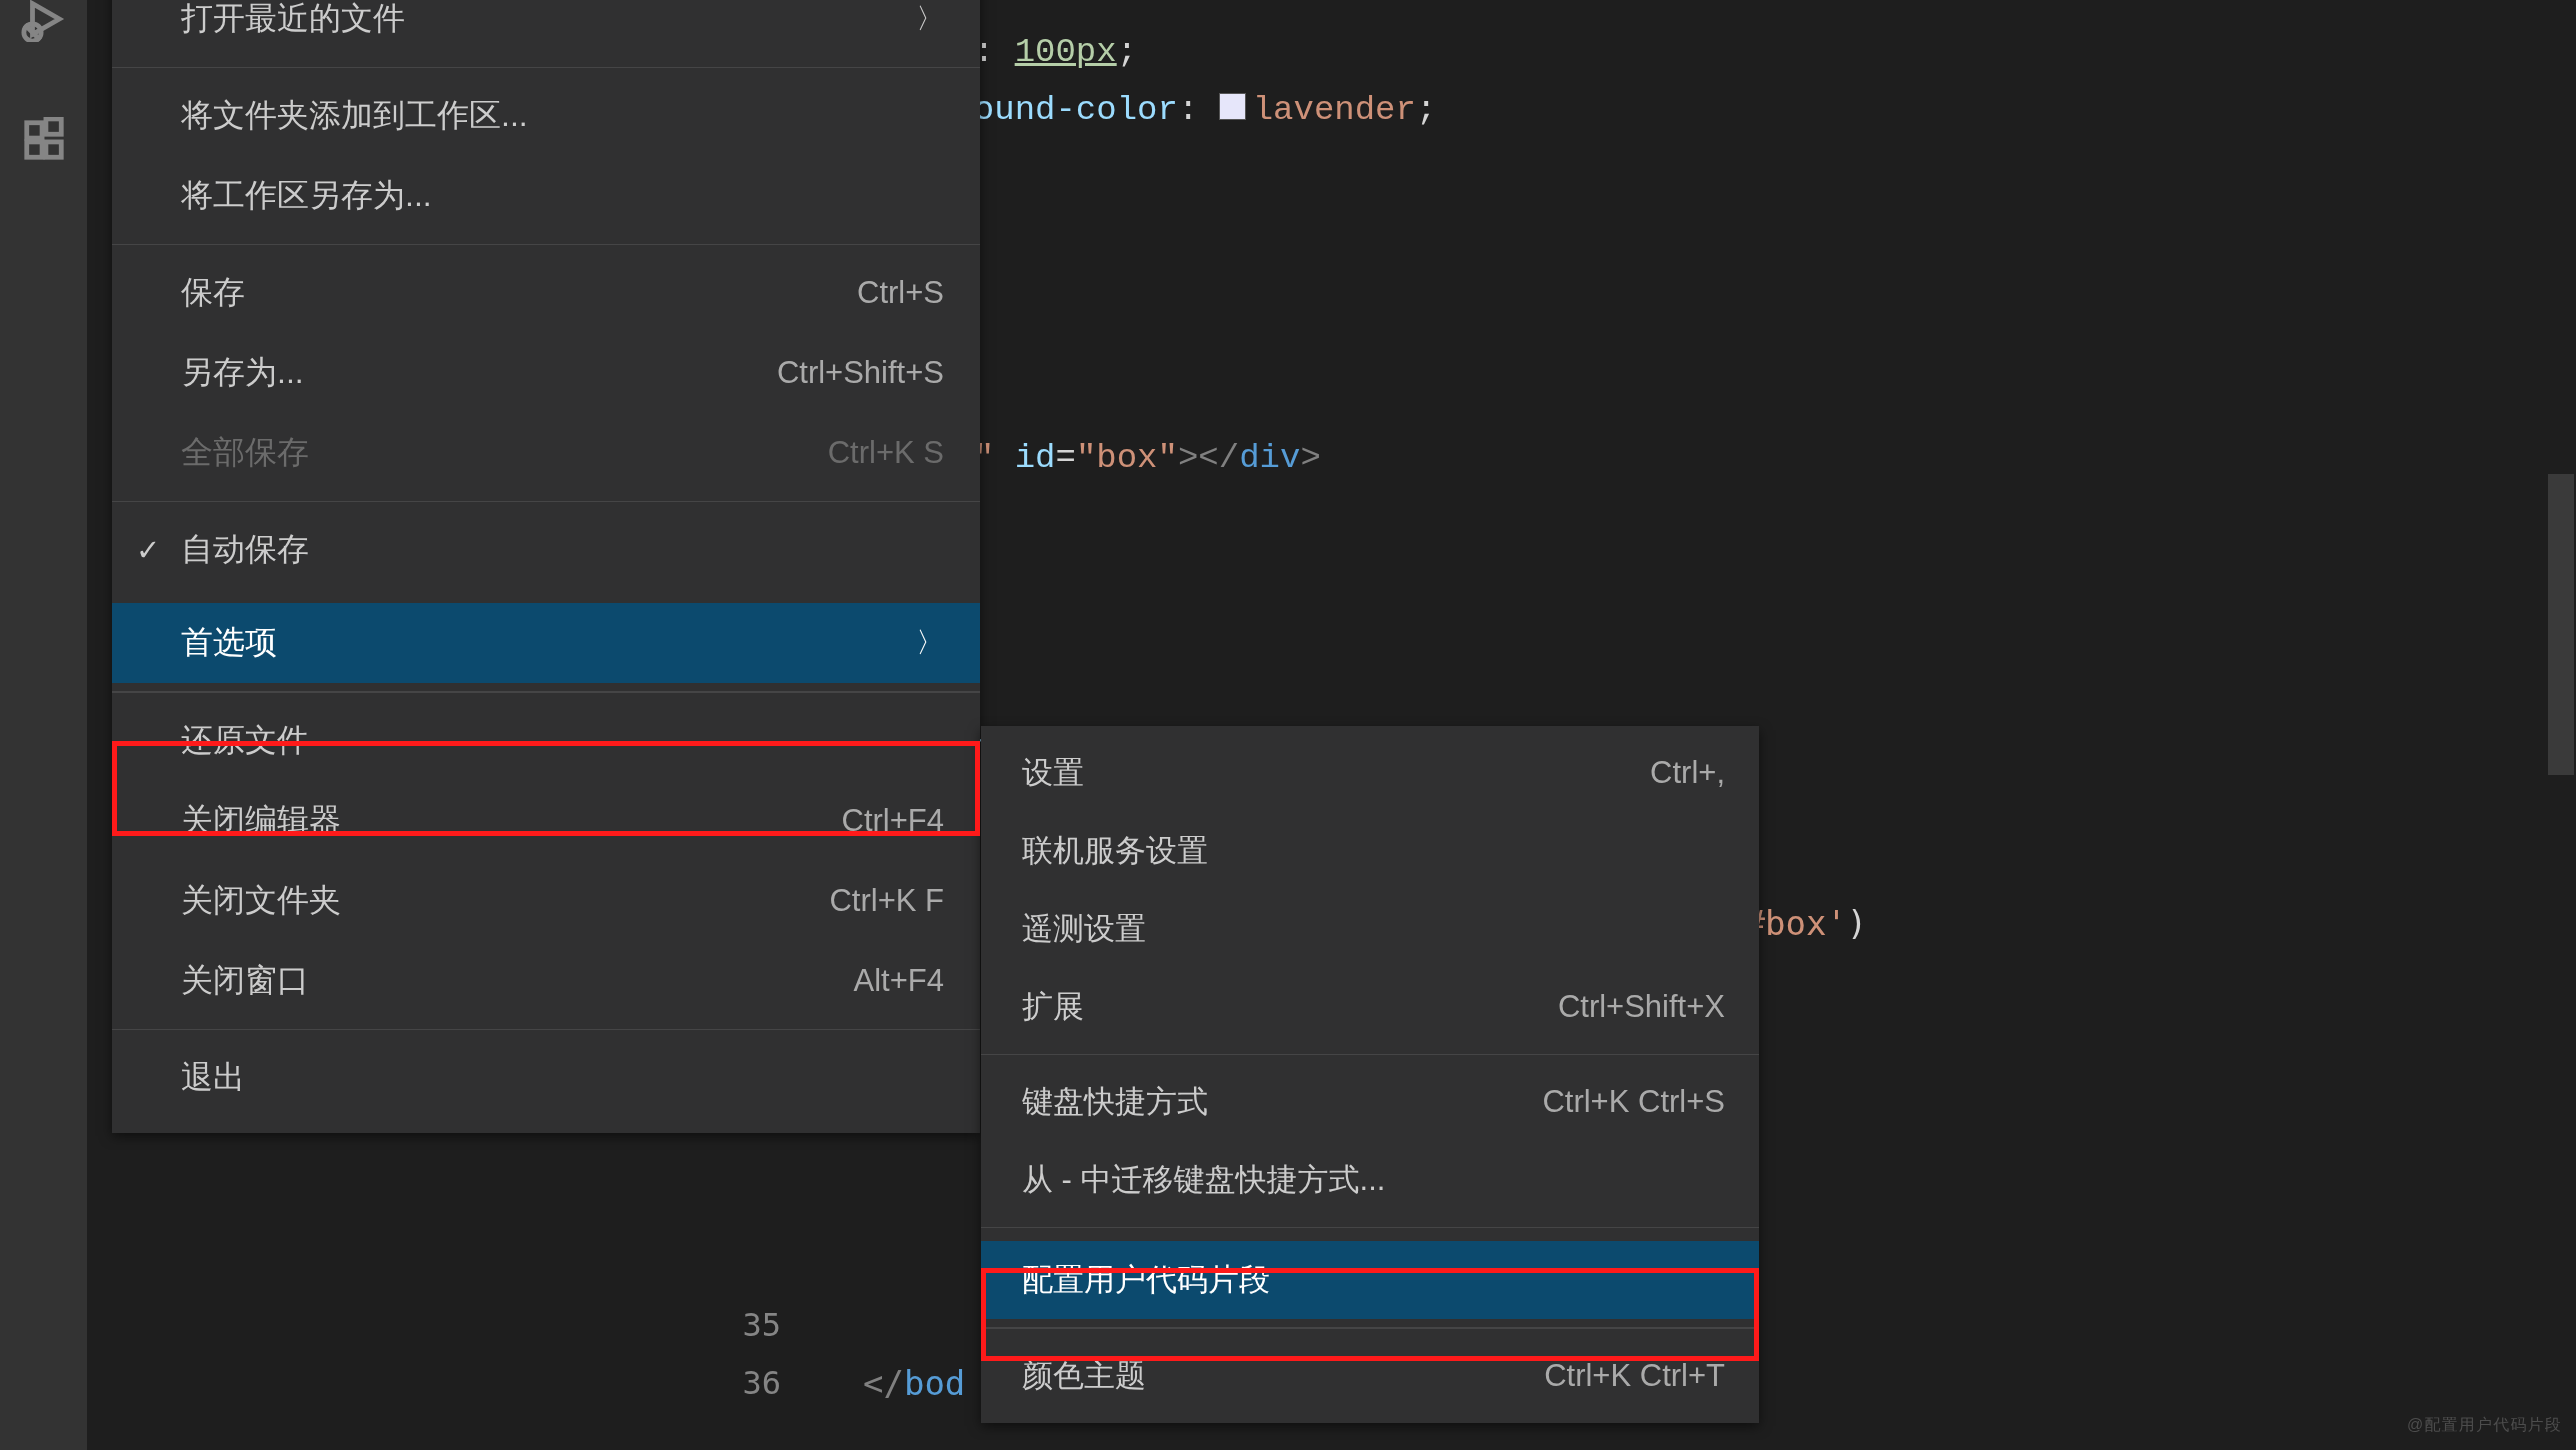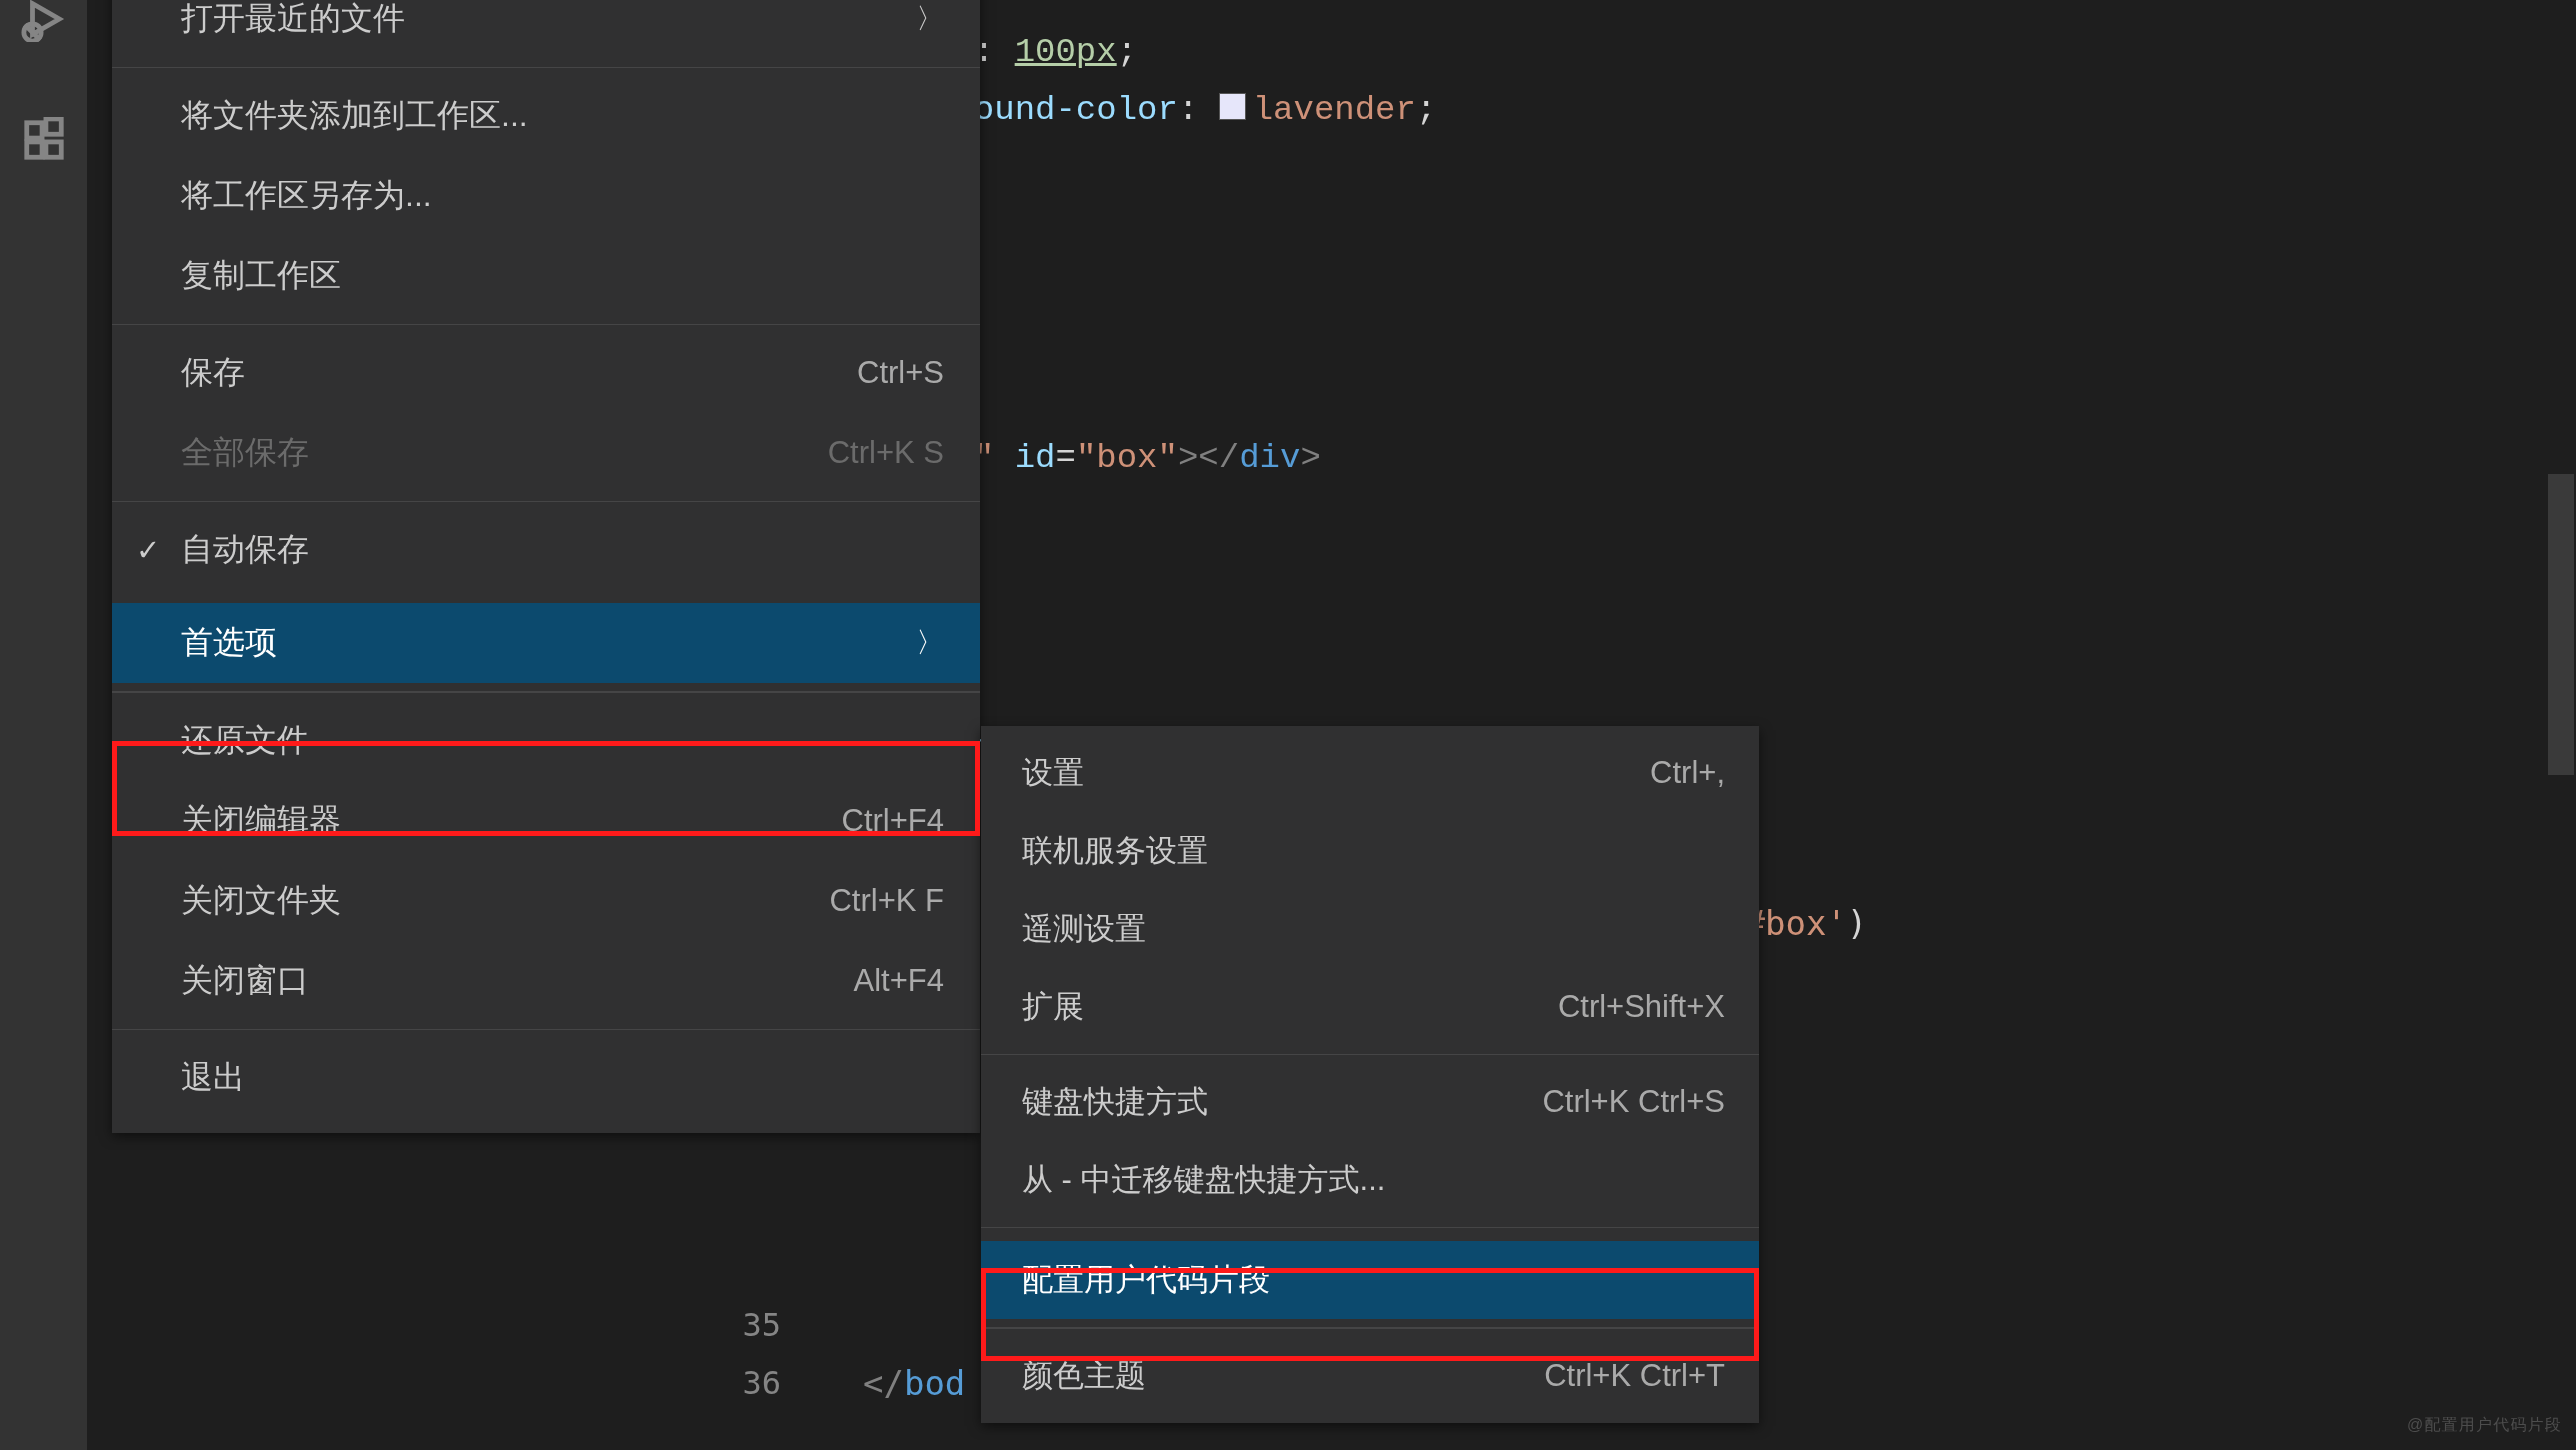--- a/index.html
+++ b/index.html
@@ -120,27 +120,28 @@
       <span class="label">打开最近的文件</span>
       <span class="chev">〉</span>
     </div>
     <div class="menu-sep"></div>
     <div class="menu-item">
       <span class="label">将文件夹添加到工作区...</span>
     </div>
     <div class="menu-item">
       <span class="label">将工作区另存为...</span>
     </div>
-    <div class="menu-item">
-      <span class="label">复制工作区</span>
-    </div>
     <div class="menu-sep"></div>
     <div class="menu-item">
       <span class="label">保存</span>
       <span class="accel">Ctrl+S</span>
+    </div>
+    <div class="menu-item">
+      <span class="label">另存为...</span>
+      <span class="accel">Ctrl+Shift+S</span>
     </div>
     <div class="menu-item disabled">
       <span class="label">全部保存</span>
       <span class="accel">Ctrl+K S</span>
     </div>
     <div class="menu-sep"></div>
     <div class="menu-item with-check">
       <span class="label">自动保存</span>
     </div>
     <div class="menu-item hover">

